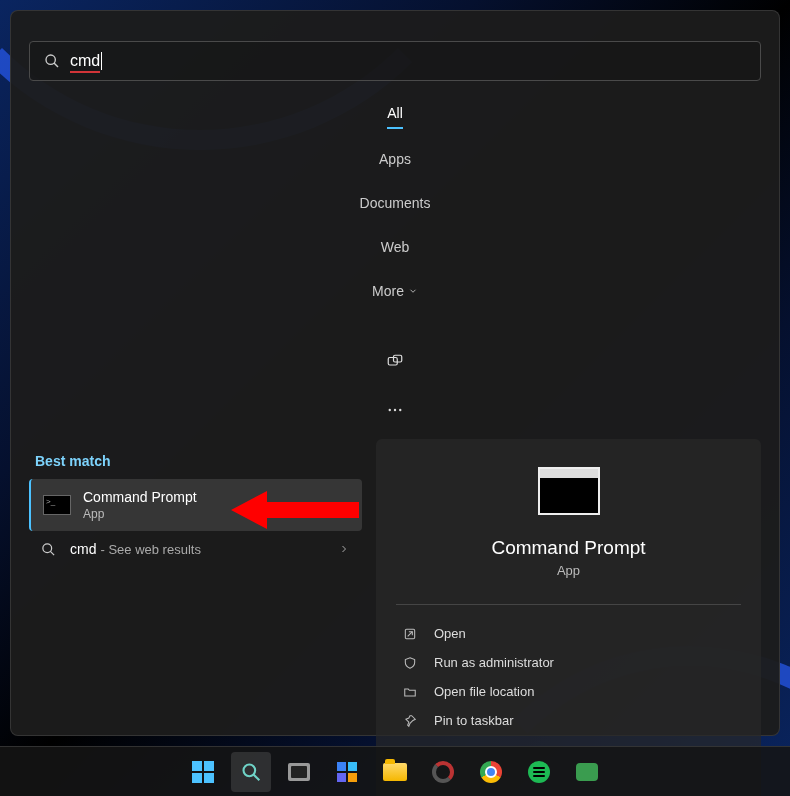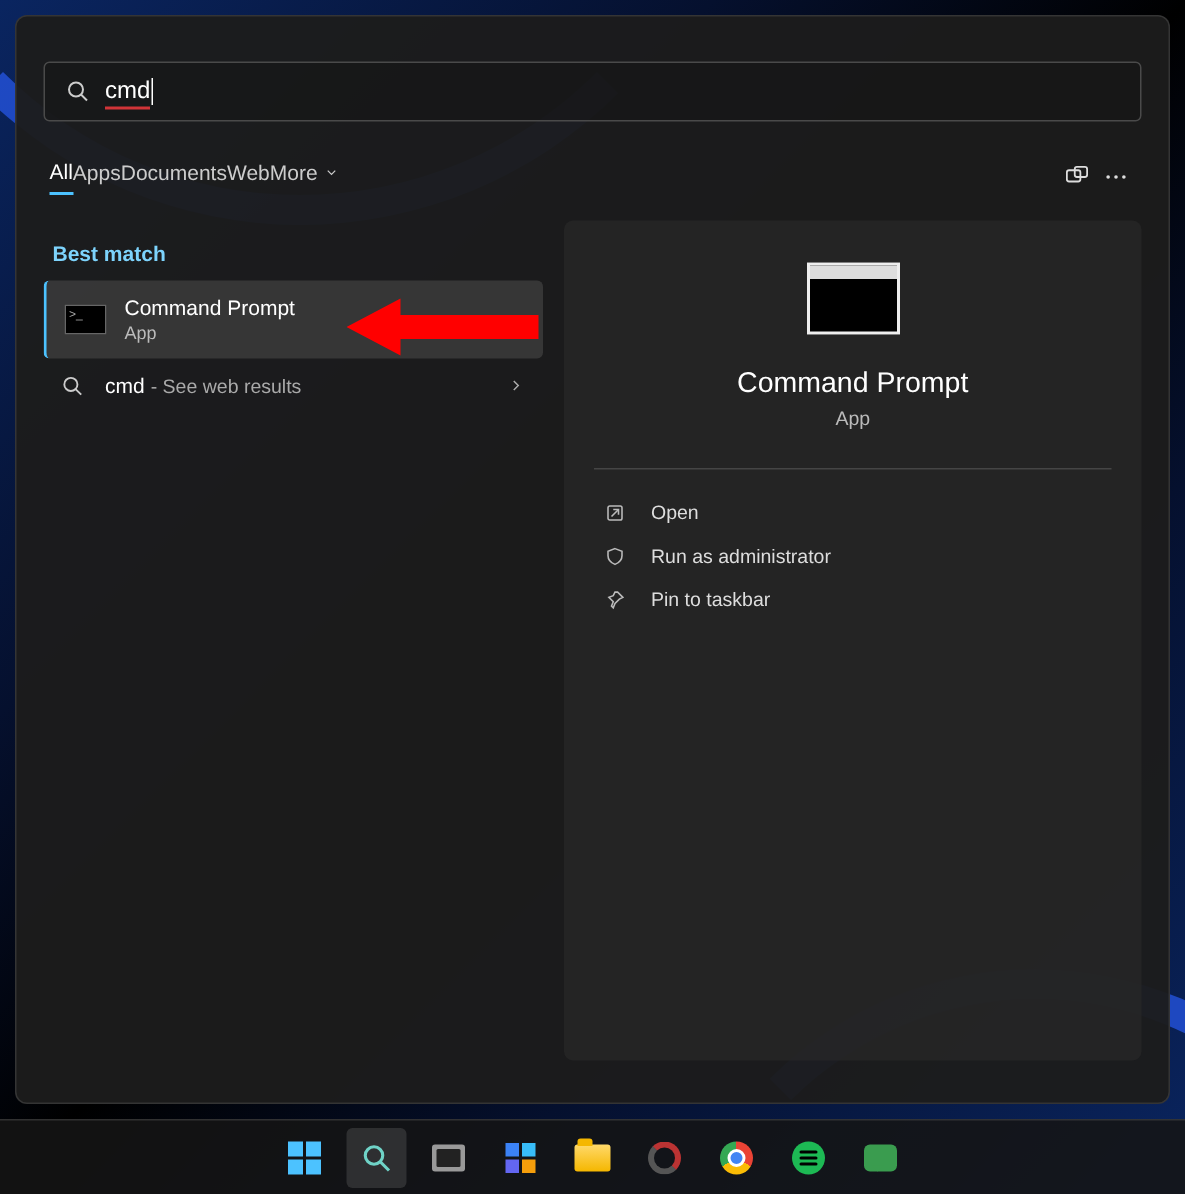--- a/index.html
+++ b/index.html
@@ -28,21 +28,21 @@
       flex: 1; background: transparent; border: none; outline: none;
       color: #fff; font-size: 16px;
     }
     .underline { position: relative; }
     .underline::after {
       content: ""; position: absolute; left: 0; right: 0; bottom: -3px;
       height: 2px; background: #d13438;
     }
     .cursor { display: inline-block; width: 1px; height: 18px; background: #fff; vertical-align: middle; margin-left: 1px; }
 
-    .tabrow { display: flex; align-items: center; padding: 6px 4px 10px 4px; color: #ccc; font-size: 14px; }
+    .tabrow { display: flex; align-items: center; gap: 22px; padding: 6px 4px 10px 4px; color: #ccc; font-size: 14px; flex-direction: column; }
     .tab { cursor: pointer; padding-bottom: 6px; }
     .tab.active { color: #fff; border-bottom: 2px solid #4cc2ff; }
     .tab-more { display: flex; align-items: center; gap: 4px; }
     .tab-spacer { flex: 1; }
     .tab-iconbtn { color: #ddd; padding: 4px; cursor: pointer; }
 
     .content { display: flex; gap: 14px; margin-top: 6px; }
     .left-col { width: 333px; }
     .right-col { flex: 1; background: rgba(40,40,40,0.7); border-radius: 6px; padding: 28px 20px; display: flex; flex-direction: column; align-items: center; min-height: 560px; }
 
@@ -203,20 +203,28 @@
         <span class="ai">
             <svg width="14" height="14" viewBox="0 0 24 24" fill="none" stroke="currentColor" stroke-width="1.8">
               <path d="M12 3l8 3v5c0 5-3.5 8-8 10-4.5-2-8-5-8-10V6l8-3z"></path>
             </svg>
           </span>
         <span>Run as administrator</span>
       </div>
       <div class="action">
         <span class="ai">
             <svg width="14" height="14" viewBox="0 0 24 24" fill="none" stroke="currentColor" stroke-width="1.8">
+              <path d="M3 7h6l2 2h10v10H3z"></path>
+            </svg>
+          </span>
+        <span>Open file location</span>
+      </div>
+      <div class="action">
+        <span class="ai">
+            <svg width="14" height="14" viewBox="0 0 24 24" fill="none" stroke="currentColor" stroke-width="1.8">
               <path d="M15 3l6 6-4 2-5 5-2 5-2-2 2-5-5-5 5-2 2-4z"></path>
             </svg>
           </span>
         <span>Pin to taskbar</span>
       </div>
     </div>
   </div>
 </div>
 
 <div class="taskbar">

